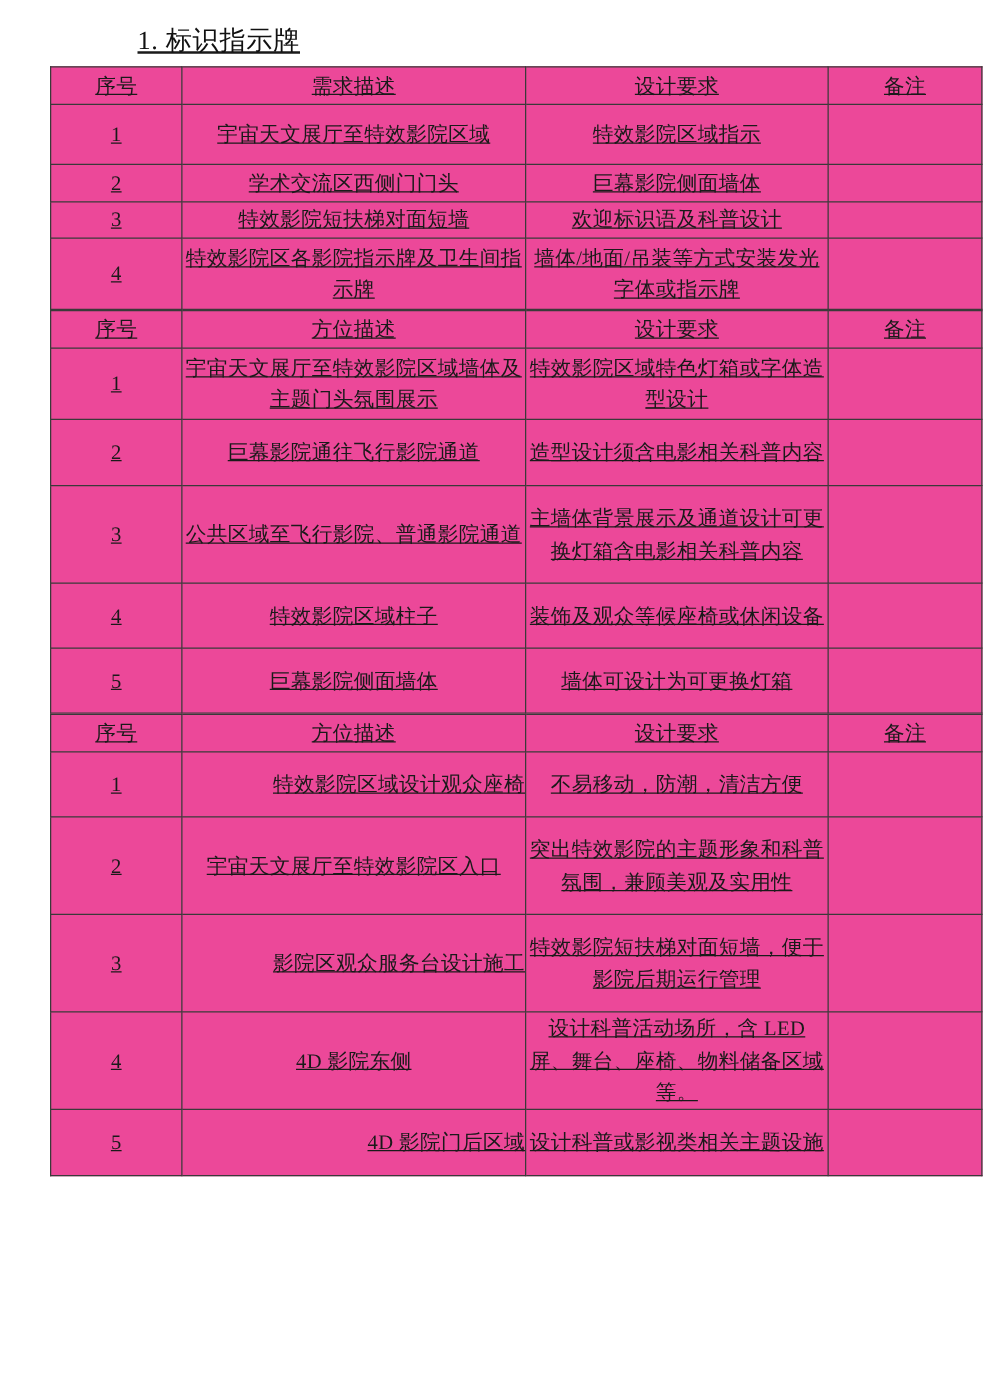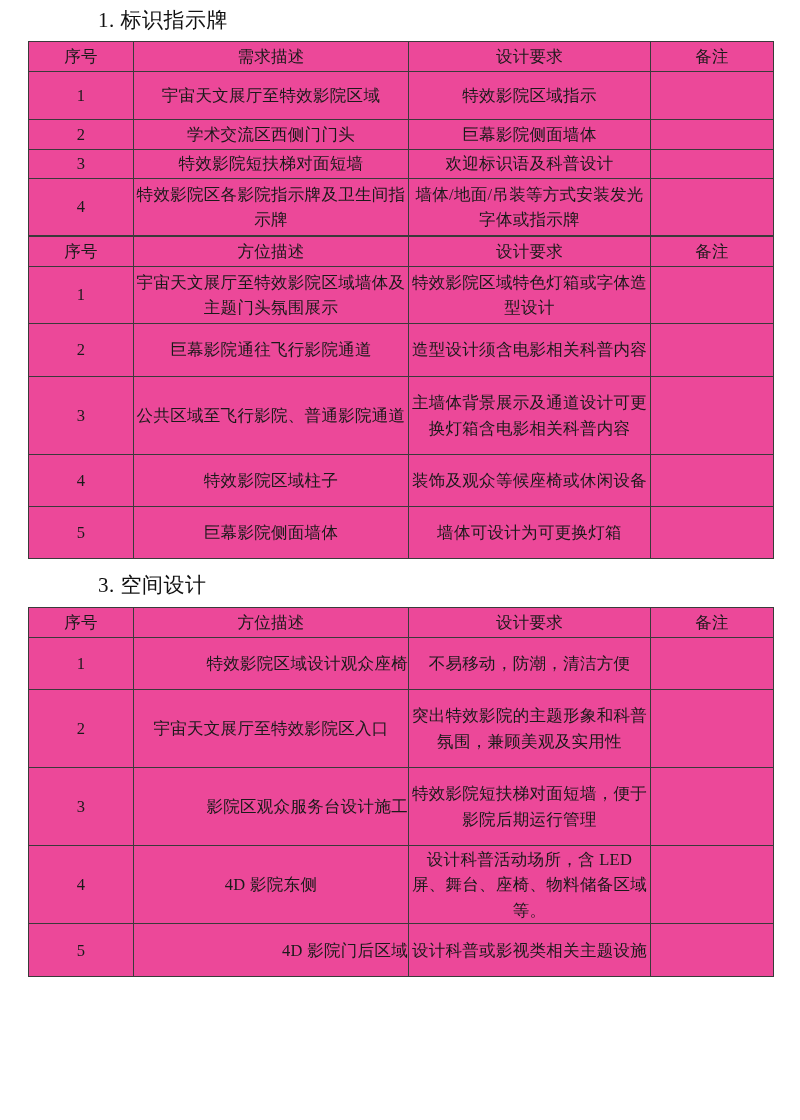--- a/index.html
+++ b/index.html
@@ -12,21 +12,22 @@
     background: #ffffff;
     font-family: "Liberation Serif", "DejaVu Serif", serif;
     color: #1a1a1a;
     overflow: hidden;
   }
   .page {
     position: relative;
     width: 800px;
     height: 1120px;
     box-sizing: border-box;
-    padding: 0;
+    padding: 12px;
+    text-decoration: underline;
   }
   .section {
     margin: 0;
   }
   .section-heading {
     font-family: "Liberation Serif", "DejaVu Serif", serif;
     font-size: 21px;
     font-weight: normal;
     color: #111;
     margin: 0;
@@ -187,21 +188,20 @@
           <td class="idx">5</td>
           <td class="desc">巨幕影院侧面墙体</td>
           <td class="req">墙体可设计为可更换灯箱</td>
           <td class="note"></td>
         </tr>
       </tbody>
     </table>
   </div>
 
   <div class="section sec3">
-    <div class="section-heading">3. 空间设计</div>
     <table class="req-table">
       <colgroup>
           <col class="c-idx">
           <col class="c-desc">
           <col class="c-req">
           <col class="c-note">
         </colgroup>
       <thead>
         <tr>
           <th class="hdr">序号</th>

